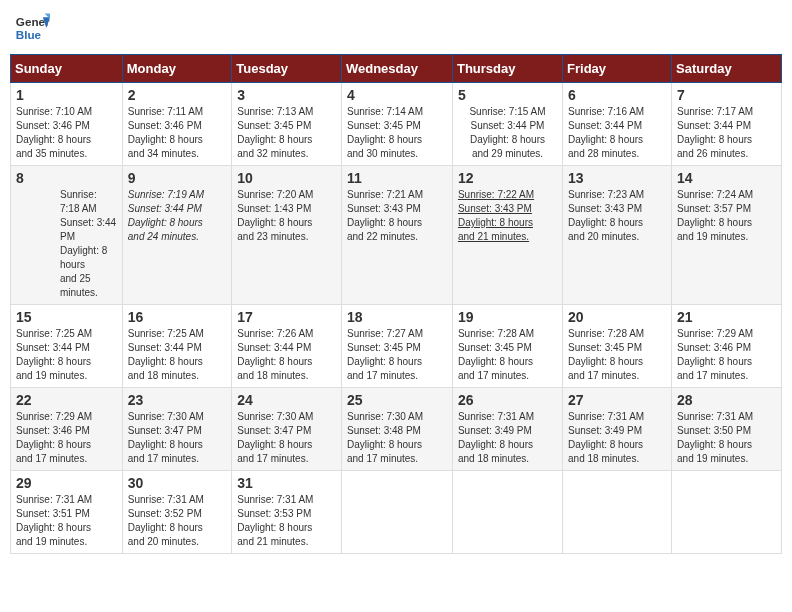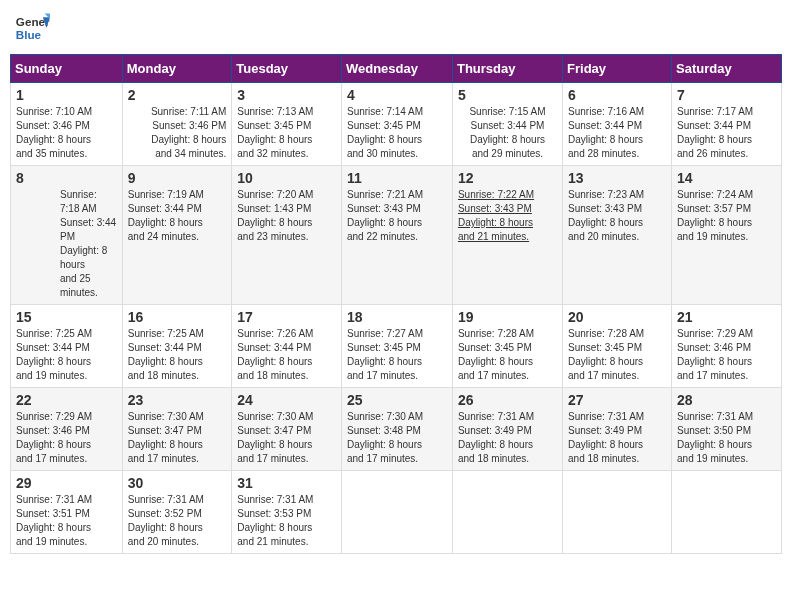--- a/index.html
+++ b/index.html
@@ -37,21 +37,21 @@
     .subtitle {
       font-size: 14px;
       color: #555;
     }
     .calendar {
       width: 100%;
       border-collapse: collapse;
       border: 1px solid #ccc;
     }
     .calendar th {
-      background: #701a75;
+      background: #7f1d1d;
       color: #fff;
       font-size: 13px;
       font-weight: bold;
       padding: 6px 4px;
       text-align: left;
       border: 1px solid #1a5090;
     }
     .calendar td {
       vertical-align: top;
       padding: 4px 5px;
@@ -115,21 +115,21 @@
       <tr>
         <td>
           <span class="day-num">1</span>
           <div class="day-info" style="white-space: pre-line;">Sunrise: 7:10 AM
 Sunset: 3:46 PM
 Daylight: 8 hours
 and 35 minutes.</div>
         </td>
         <td>
           <span class="day-num">2</span>
-          <div class="day-info" style="white-space: pre-line; text-align: right;">Sunrise: 7:11 AM
+          <div class="day-info" style="white-space: pre-line;">Sunrise: 7:11 AM
 Sunset: 3:46 PM
 Daylight: 8 hours
 and 34 minutes.</div>
         </td>
         <td>
           <span class="day-num">3</span>
           <div class="day-info" style="white-space: pre-line;">Sunrise: 7:13 AM
 Sunset: 3:45 PM
 Daylight: 8 hours
 and 32 minutes.</div>
@@ -166,21 +166,21 @@
       <tr>
         <td>
           <span class="day-num">8</span>
           <div class="day-info" style="white-space: pre-line; margin-left: 44px;">Sunrise: 7:18 AM
 Sunset: 3:44 PM
 Daylight: 8 hours
 and 25 minutes.</div>
         </td>
         <td>
           <span class="day-num">9</span>
-          <div class="day-info" style="white-space: pre-line;">Sunrise: 7:19 AM
+          <div class="day-info" style="white-space: pre-line; font-style: italic;">Sunrise: 7:19 AM
 Sunset: 3:44 PM
 Daylight: 8 hours
 and 24 minutes.</div>
         </td>
         <td>
           <span class="day-num">10</span>
           <div class="day-info" style="white-space: pre-line;">Sunrise: 7:20 AM
 Sunset: 1:43 PM
 Daylight: 8 hours
 and 23 minutes.</div>

